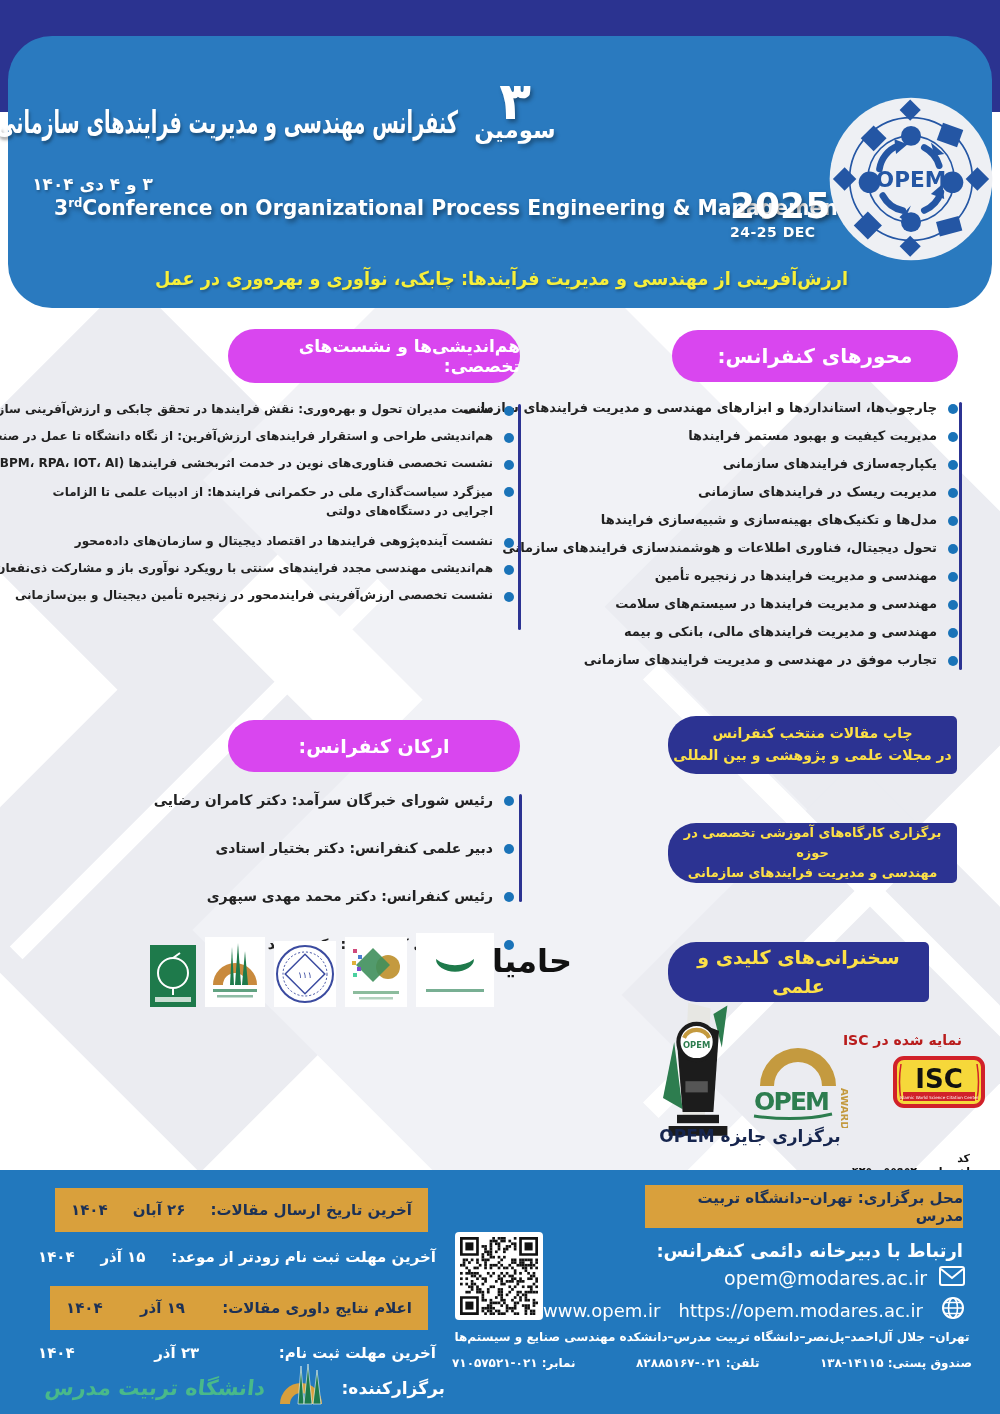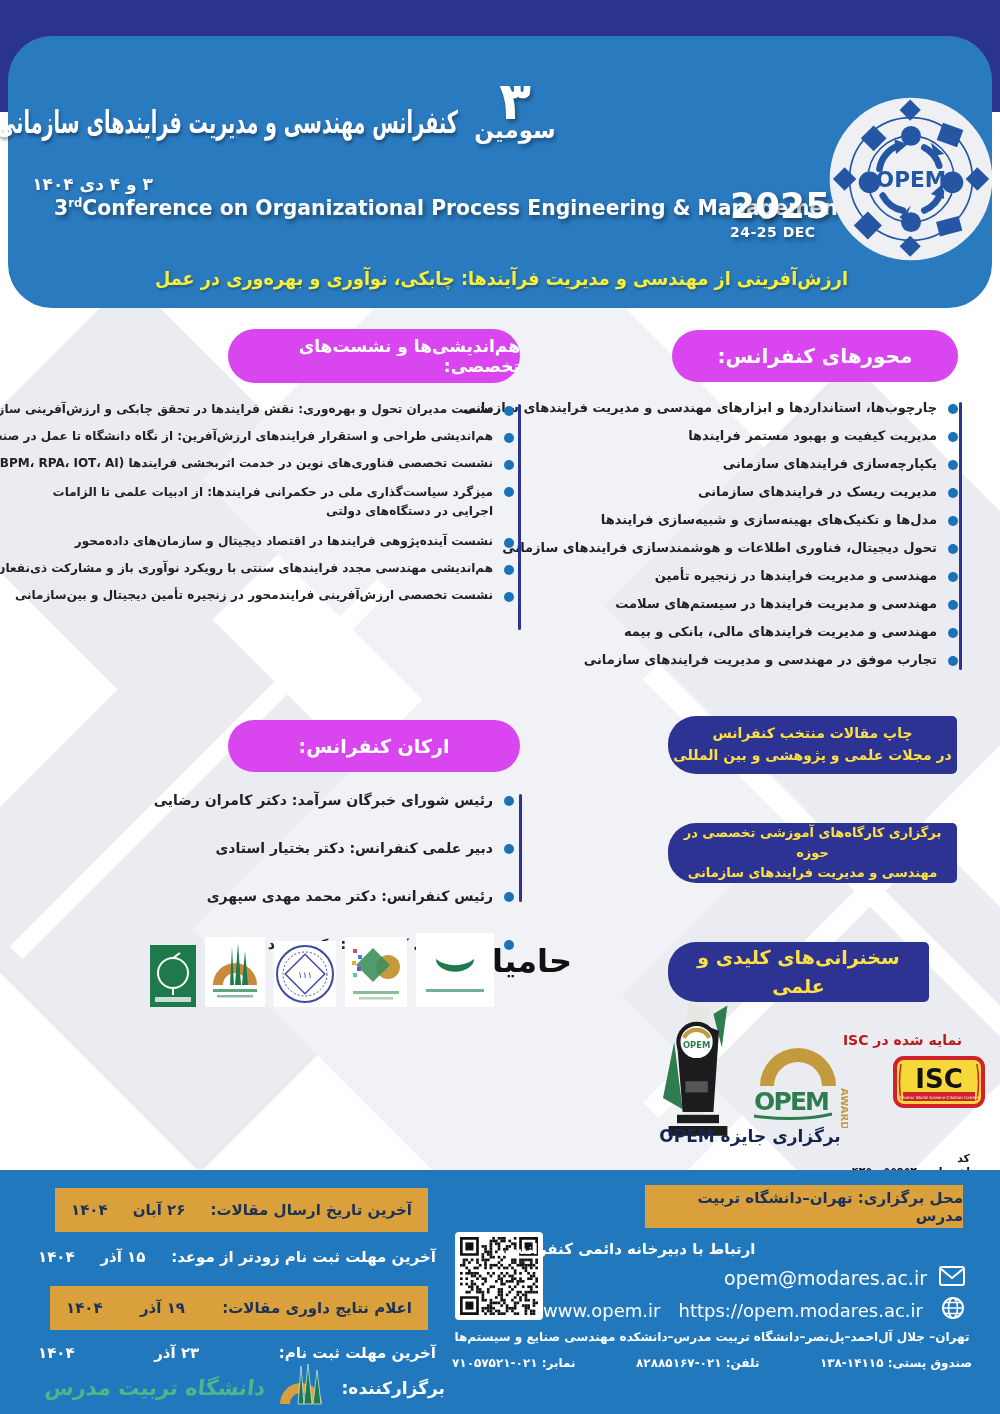--- a/index.html
+++ b/index.html
@@ -84,22 +84,22 @@
   .r1{left:55px;top:18px;width:373px;height:44px;}
   .r2{left:38px;top:74px;width:398px;height:26px;}
   .r3{left:50px;top:116px;width:378px;height:44px;}
   .r4{left:38px;top:170px;width:398px;height:26px;}
   .org-row{position:absolute;left:45px;top:196px;width:400px;height:44px;display:flex;direction:rtl;
            align-items:center;gap:10px;}
   .org-label{color:#fff;font-weight:bold;font-size:17px;white-space:nowrap;}
   .org-name{color:#49b98a;font-weight:bold;font-size:21px;white-space:nowrap;transform:skewX(-6deg);}
   .venue{position:absolute;left:645px;top:15px;width:318px;height:43px;display:flex;align-items:center;
          justify-content:center;direction:rtl;font-size:15px;font-weight:bold;}
-  .contact-h{position:absolute;left:500px;top:70px;width:463px;direction:rtl;text-align:left;color:#fff;
-             font-size:15px;font-weight:bold;}
+  .contact-h{position:absolute;left:500px;top:70px;width:463px;direction:rtl;text-align:right;color:#fff;
+             font-size:18px;font-weight:bold;}
   .email-row{position:absolute;left:600px;top:96px;width:365px;display:flex;direction:rtl;align-items:center;
              gap:12px;color:#fff;}
   .url-row{position:absolute;left:488px;top:126px;width:477px;display:flex;direction:rtl;align-items:center;
            gap:18px;color:#fff;}
   .link{direction:ltr;font-size:18px;color:#fff;text-decoration:none;font-weight:normal;}
   .addr{position:absolute;left:452px;top:160px;width:520px;direction:rtl;text-align:center;color:#fff;
         font-size:12px;font-weight:bold;}
   .po-row{position:absolute;left:452px;top:186px;width:520px;display:flex;direction:rtl;
           justify-content:space-between;color:#fff;font-size:12px;font-weight:bold;}
   .qr{position:absolute;left:455px;top:62px;width:88px;height:88px;background:#fff;border-radius:4px;padding:5px;box-sizing:border-box;}

